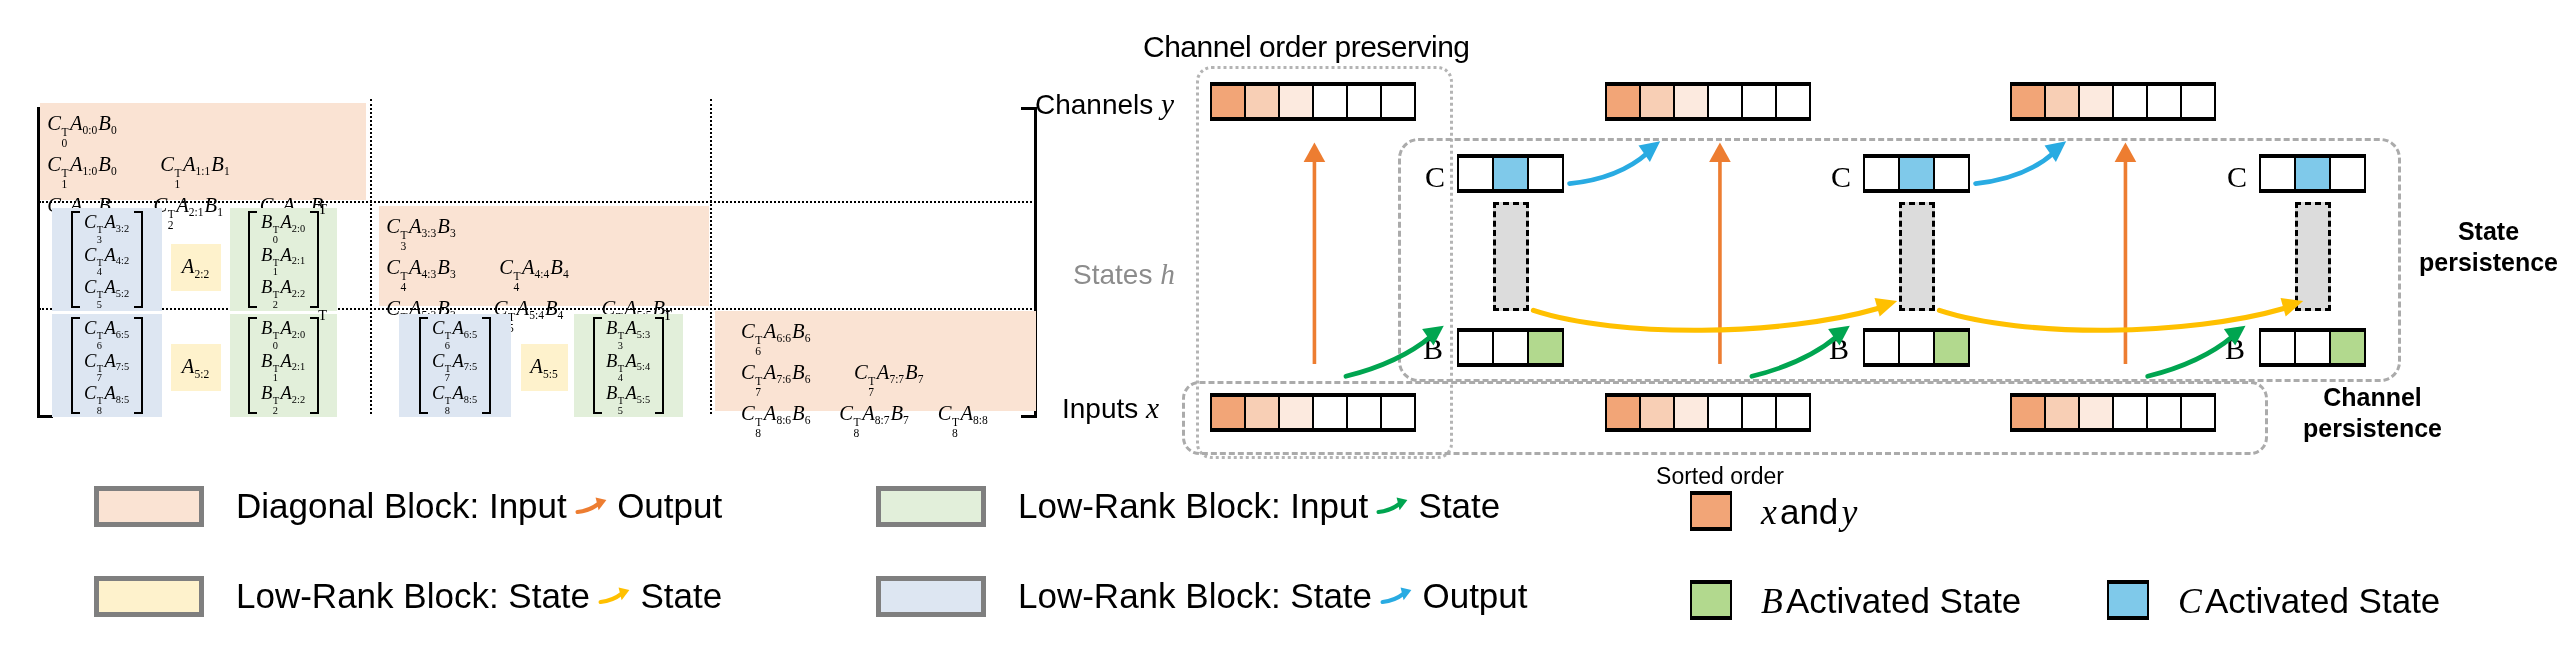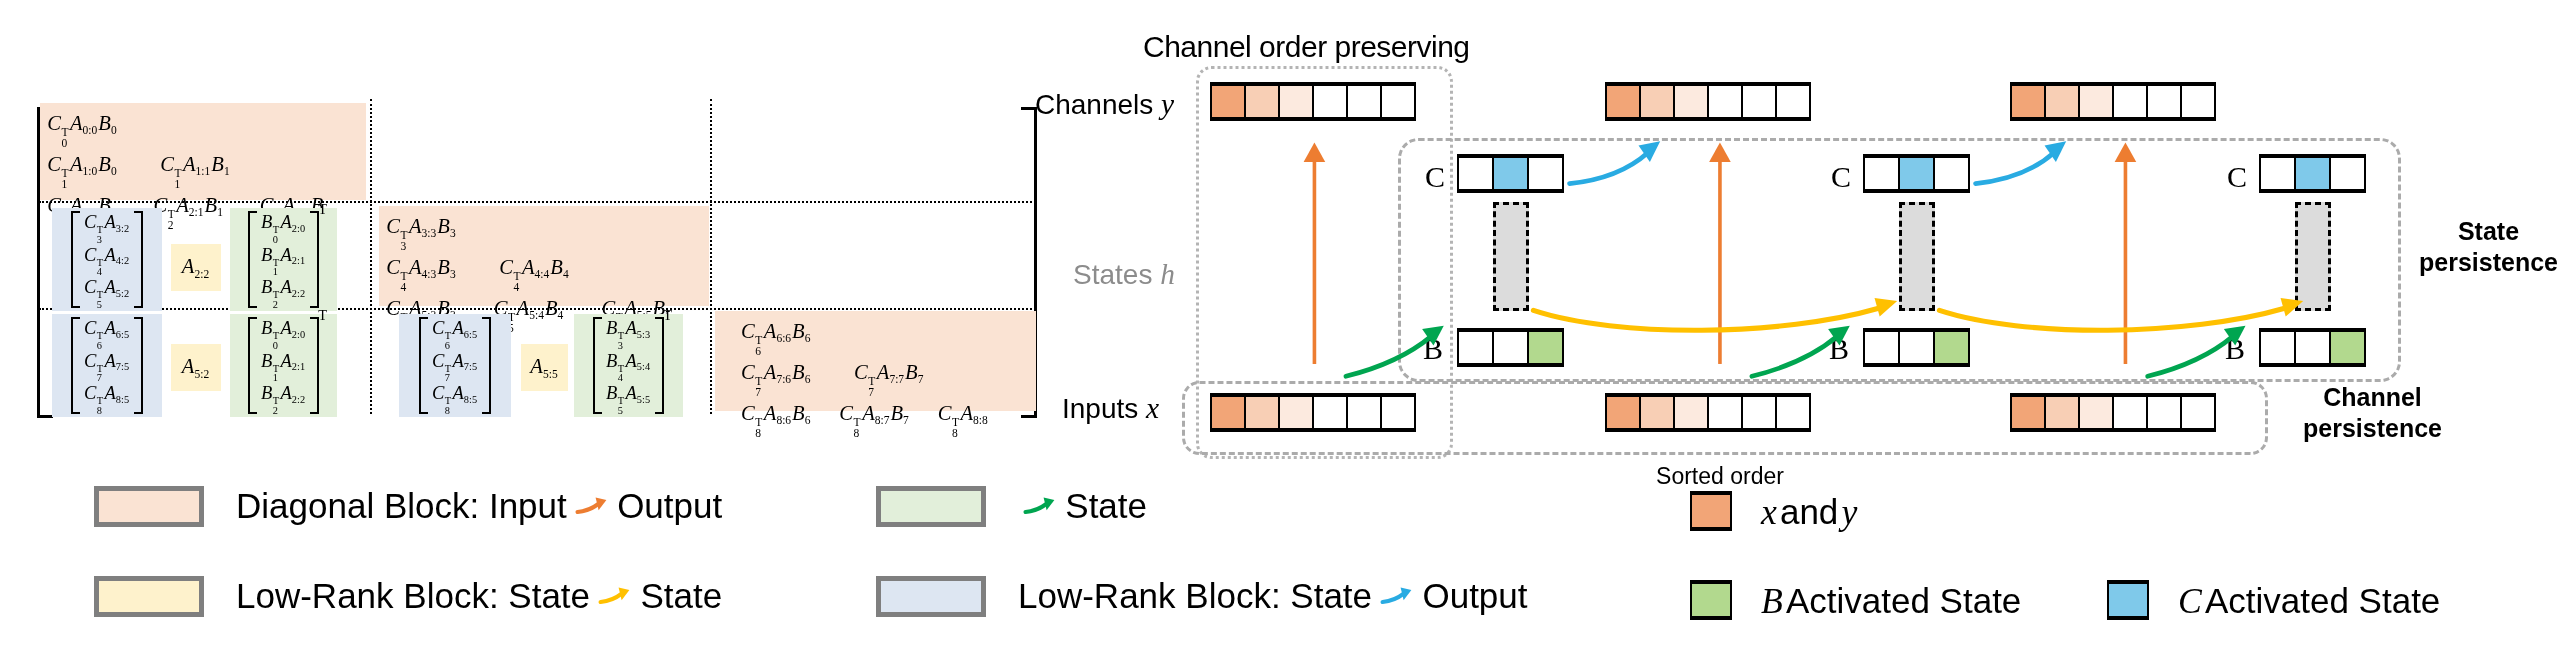--- a/index.html
+++ b/index.html
@@ -467,20 +467,21 @@
         <svg class="larrow" viewBox="0 0 60 44">
           <path d="M6 32 Q26 30 40 19" fill="none" stroke="#FFC000" stroke-width="7" stroke-linecap="round"></path>
           <polygon points="54,12 36,8 41,29" fill="#FFC000"></polygon>
         </svg>
         <span> State</span>
       </div>
   </div>
   <div class="abs legend-item" style="left:876px;top:486px;gap:32px;">
     <div class="sw sw-plain" style="background: rgb(226, 239, 218);"></div>
     <div class="legend-label">
+        <span>Low-Rank Block: Input </span>
         <svg class="larrow" viewBox="0 0 60 44">
           <path d="M6 32 Q26 30 40 19" fill="none" stroke="#00A550" stroke-width="7" stroke-linecap="round"></path>
           <polygon points="54,12 36,8 41,29" fill="#00A550"></polygon>
         </svg>
         <span> State</span>
       </div>
   </div>
   <div class="abs legend-item" style="left:876px;top:576px;gap:32px;">
     <div class="sw sw-plain" style="background: rgb(221, 230, 242);"></div>
     <div class="legend-label">

